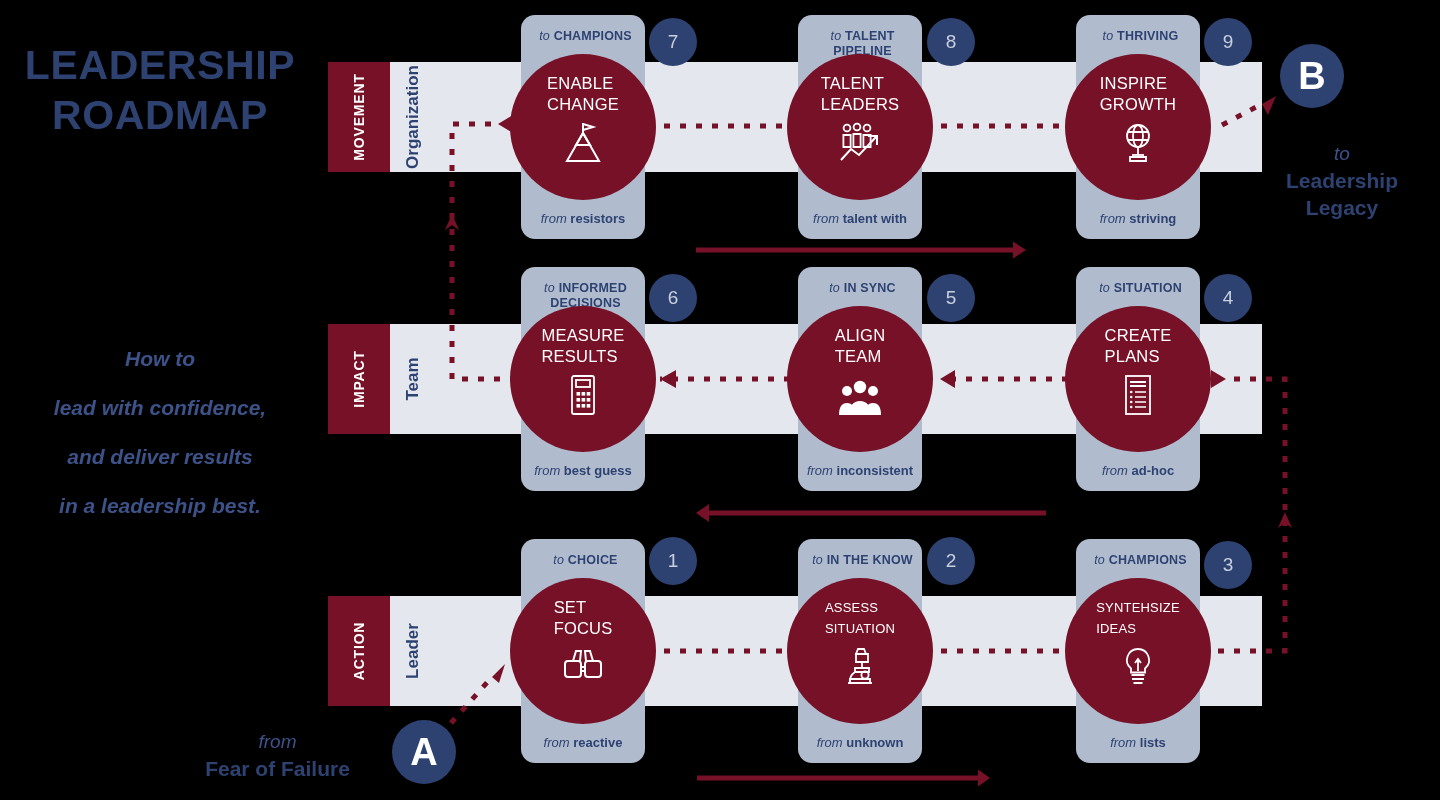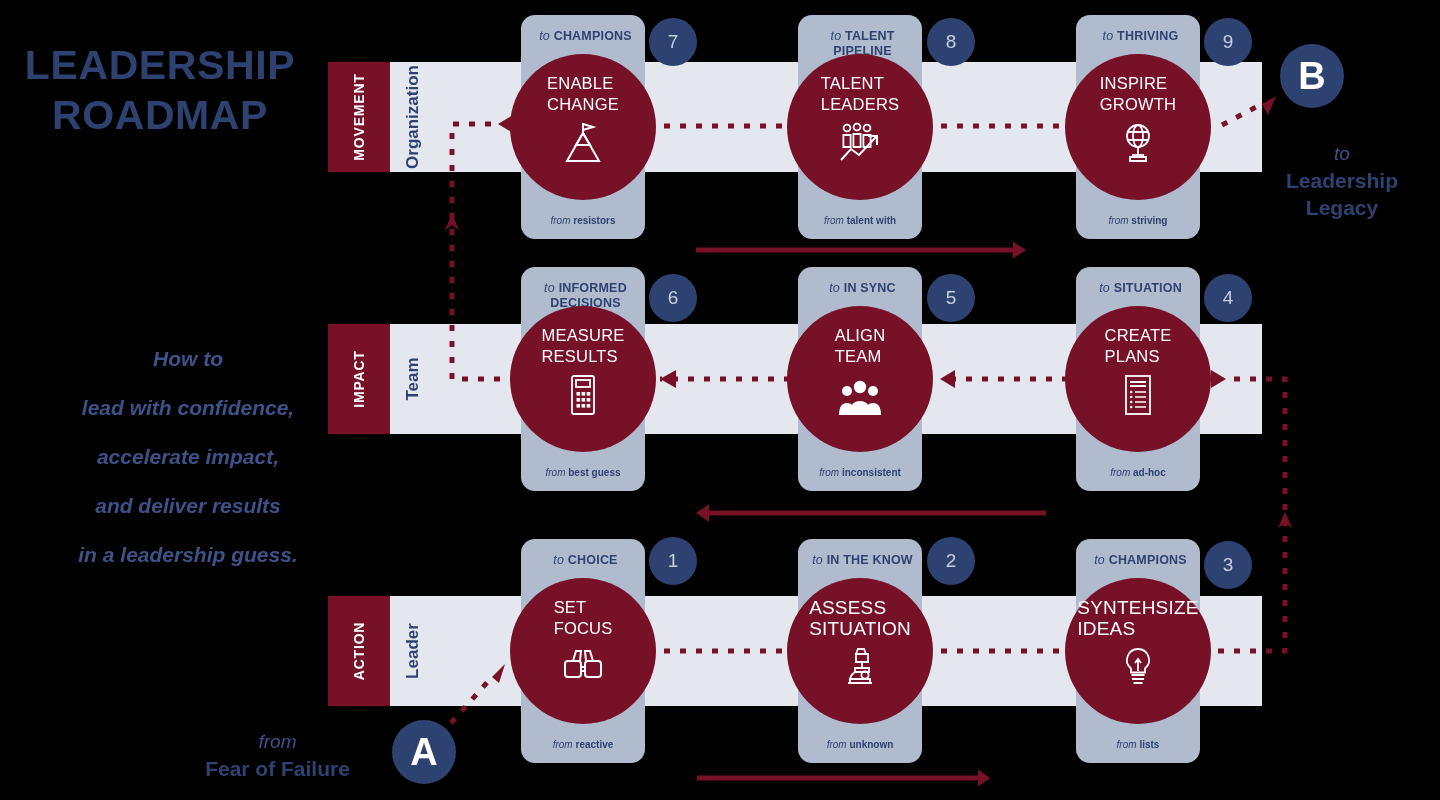--- a/index.html
+++ b/index.html
@@ -19,21 +19,20 @@
     font-size:41px;line-height:1.22;font-weight:bold;
     letter-spacing:.6px;
     color:#2e4272;
   }
   .subtitle{
     position:absolute;left:0;top:334px;width:320px;
     text-align:center;
     font-style:italic;font-weight:bold;
     font-size:21px;line-height:49px;
     color:#3c5288;
-    margin-left:28px;
   }
   .subtitle div{white-space:nowrap;}
 
   
   .band{position:absolute;height:110px;background:#e4e8ee;}
   .band-label{
     position:absolute;top:0;left:0;width:62px;height:110px;
     background:#771127;
   }
   .band-label span{
@@ -58,37 +57,37 @@
     background:#b0bcce;border-radius:14px;
   }
   .card .to{
     position:absolute;left:5px;right:0;top:14px;
     text-align:center;font-size:12.5px;font-weight:bold;
     color:#2e4272;line-height:15px;letter-spacing:.2px;
   }
   .card .to i{font-weight:normal;font-style:italic;}
   .card .from{
     position:absolute;left:-6px;right:-6px;bottom:13px;
-    text-align:center;font-size:10px;font-weight:bold;
+    text-align:center;font-size:13px;font-weight:bold;
     color:#2e4272;white-space:nowrap;
   }
   .card .from i{font-weight:normal;font-style:italic;}
 
   .disc{
     position:absolute;width:146px;height:146px;border-radius:50%;
     background:#771127;left:-11px;top:39px;
     display:flex;flex-direction:column;align-items:center;
     justify-content:flex-start;
   }
   .disc .lbl{
     margin-top:19px;text-align:left;color:#ffffff;
     font-size:16.5px;line-height:21px;letter-spacing:.2px;
     white-space:nowrap;
   }
-  .disc .lbl.small{font-size:19px;}
+  .disc .lbl.small{font-size:13px;}
   .disc .ico{margin-top:6px;width:48px;height:44px;}
   .disc .ico svg{display:block;width:100%;height:100%;}
 
   
   .num{
     position:absolute;width:48px;height:48px;border-radius:50%;
     background:#2e4272;color:#c8cfdd;
     display:flex;align-items:center;justify-content:center;
     font-size:19px;
   }
@@ -114,23 +113,22 @@
 <div id="stage">
 
   <div class="title">
     <div>LEADERSHIP</div>
     <div>ROADMAP</div>
   </div>
 
   <div class="subtitle">
     <div>How to</div>
     <div>lead with confidence,</div>
-    <div>accelerate impact,</div>
     <div>and deliver results</div>
-    <div>in a leadership guess.</div>
+    <div>in a leadership best.</div>
   </div>
 
   <div class="band" style="left:328px;top:62px;width:934px;">
     <div class="band-label">
       <span>MOVEMENT</span>
     </div>
     <div class="band-sub">
       <span>Organization</span>
     </div>
   </div>

